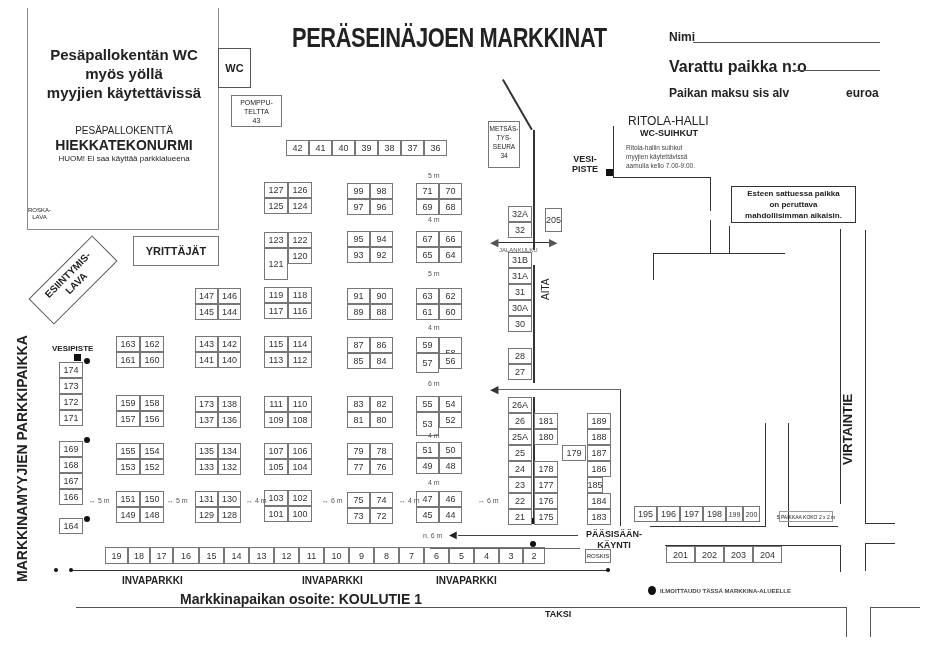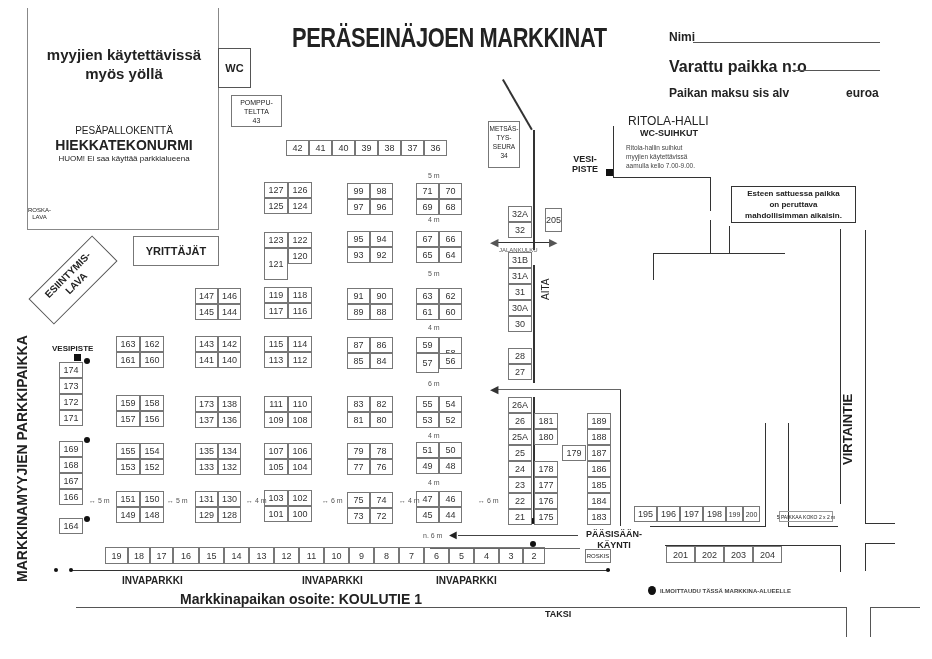--- a/index.html
+++ b/index.html
@@ -12,22 +12,23 @@
   .arrow{position:absolute;font-size:7px;color:#555;}
 </style>
 </head>
 <body>
 
 <div class="ln" style="left:27px;top:8px;width:1px;height:222px;background:#888"></div>
 <div class="ln" style="left:218px;top:8px;width:1px;height:222px;background:#888"></div>
 <div class="ln" style="left:27px;top:229px;width:192px;height:1px;background:#888"></div>
 
 <div class="abs" style="left:30px;top:45px;width:188px;text-align:center;font-weight:bold;font-size:15px;line-height:19px;">
+  <div>Pesäpallokentän WC</div>
+  <div>myös yöllä</div>
   <div>myyjien käytettävissä</div>
-  <div>myös yöllä</div>
 </div>
 <div class="abs" style="left:30px;top:125px;width:188px;text-align:center;font-size:10px;">PESÄPALLOKENTTÄ</div>
 <div class="abs" style="left:30px;top:137px;width:188px;text-align:center;font-size:14px;font-weight:bold;">HIEKKATEKONURMI</div>
 <div class="abs" style="left:30px;top:154px;width:188px;text-align:center;font-size:8px;">HUOM! Ei saa käyttää parkkialueena</div>
 <div class="abs" style="left:28px;top:207px;font-size:6px;line-height:7px;white-space:pre;text-align:center">ROSKA-
 LAVA</div>
 
 <div class="abs" style="left:218px;top:48px;width:33px;height:40px;border:1px solid #555;box-sizing:border-box;display:flex;align-items:center;justify-content:center;font-size:11px;font-weight:bold">
     <span>WC</span>
   </div>
@@ -188,21 +189,21 @@
     <div class="stall" style="left: 416px; top: 288px; width: 23px; height: 16px;">63</div>
     <div class="stall" style="left: 439px; top: 288px; width: 23px; height: 16px;">62</div>
     <div class="stall" style="left: 416px; top: 304px; width: 23px; height: 16px;">61</div>
     <div class="stall" style="left: 439px; top: 304px; width: 23px; height: 16px;">60</div>
     <div class="stall" style="left: 416px; top: 337px; width: 23px; height: 16px;">59</div>
     <div class="stall" style="left: 439px; top: 337px; width: 23px; height: 32px;">58</div>
     <div class="stall" style="left: 416px; top: 353px; width: 23px; height: 20px;">57</div>
     <div class="stall" style="left: 439px; top: 353px; width: 23px; height: 16px;">56</div>
     <div class="stall" style="left: 416px; top: 396px; width: 23px; height: 16px;">55</div>
     <div class="stall" style="left: 439px; top: 396px; width: 23px; height: 16px;">54</div>
-    <div class="stall" style="left: 416px; top: 412px; width: 23px; height: 16px;">53</div>
+    <div class="stall" style="left: 416px; top: 412px; width: 23px; height: 24px;">53</div>
     <div class="stall" style="left: 439px; top: 412px; width: 23px; height: 16px;">52</div>
     <div class="stall" style="left: 416px; top: 442px; width: 23px; height: 16px;">51</div>
     <div class="stall" style="left: 439px; top: 442px; width: 23px; height: 16px;">50</div>
     <div class="stall" style="left: 416px; top: 458px; width: 23px; height: 16px;">49</div>
     <div class="stall" style="left: 439px; top: 458px; width: 23px; height: 16px;">48</div>
     <div class="stall" style="left: 416px; top: 491px; width: 23px; height: 16px;">47</div>
     <div class="stall" style="left: 439px; top: 491px; width: 23px; height: 16px;">46</div>
     <div class="stall" style="left: 416px; top: 507px; width: 23px; height: 16px;">45</div>
     <div class="stall" style="left: 439px; top: 507px; width: 23px; height: 16px;">44</div>
     <div class="stall" style="left: 195px; top: 288px; width: 23px; height: 16px;">147</div>
@@ -289,21 +290,21 @@
     <div class="stall" style="left: 534px; top: 429px; width: 24px; height: 16px;">180</div>
     <div class="stall" style="left: 534px; top: 445px; width: 24px; height: 16px; margin-left: 28px;">179</div>
     <div class="stall" style="left: 534px; top: 461px; width: 24px; height: 16px;">178</div>
     <div class="stall" style="left: 534px; top: 477px; width: 24px; height: 16px;">177</div>
     <div class="stall" style="left: 534px; top: 493px; width: 24px; height: 16px;">176</div>
     <div class="stall" style="left: 534px; top: 509px; width: 24px; height: 16px;">175</div>
     <div class="stall" style="left: 587px; top: 413px; width: 24px; height: 16px;">189</div>
     <div class="stall" style="left: 587px; top: 429px; width: 24px; height: 16px;">188</div>
     <div class="stall" style="left: 587px; top: 445px; width: 24px; height: 16px;">187</div>
     <div class="stall" style="left: 587px; top: 461px; width: 24px; height: 16px;">186</div>
-    <div class="stall" style="left: 587px; top: 477px; width: 24px; height: 16px;">185</div>
+    <div class="stall" style="left: 587px; top: 477px; width: 16px; height: 16px;">185</div>
     <div class="stall" style="left: 587px; top: 493px; width: 24px; height: 16px;">184</div>
     <div class="stall" style="left: 587px; top: 509px; width: 24px; height: 16px;">183</div>
     <div class="stall" style="left: 105px; top: 547px; width: 23px; height: 17px;">19</div>
     <div class="stall" style="left: 128px; top: 547px; width: 22px; height: 17px;">18</div>
     <div class="stall" style="left: 150px; top: 547px; width: 23px; height: 17px;">17</div>
     <div class="stall" style="left: 173px; top: 547px; width: 26px; height: 17px;">16</div>
     <div class="stall" style="left: 199px; top: 547px; width: 25px; height: 17px;">15</div>
     <div class="stall" style="left: 224px; top: 547px; width: 25px; height: 17px;">14</div>
     <div class="stall" style="left: 249px; top: 547px; width: 25px; height: 17px;">13</div>
     <div class="stall" style="left: 274px; top: 547px; width: 25px; height: 17px;">12</div>

